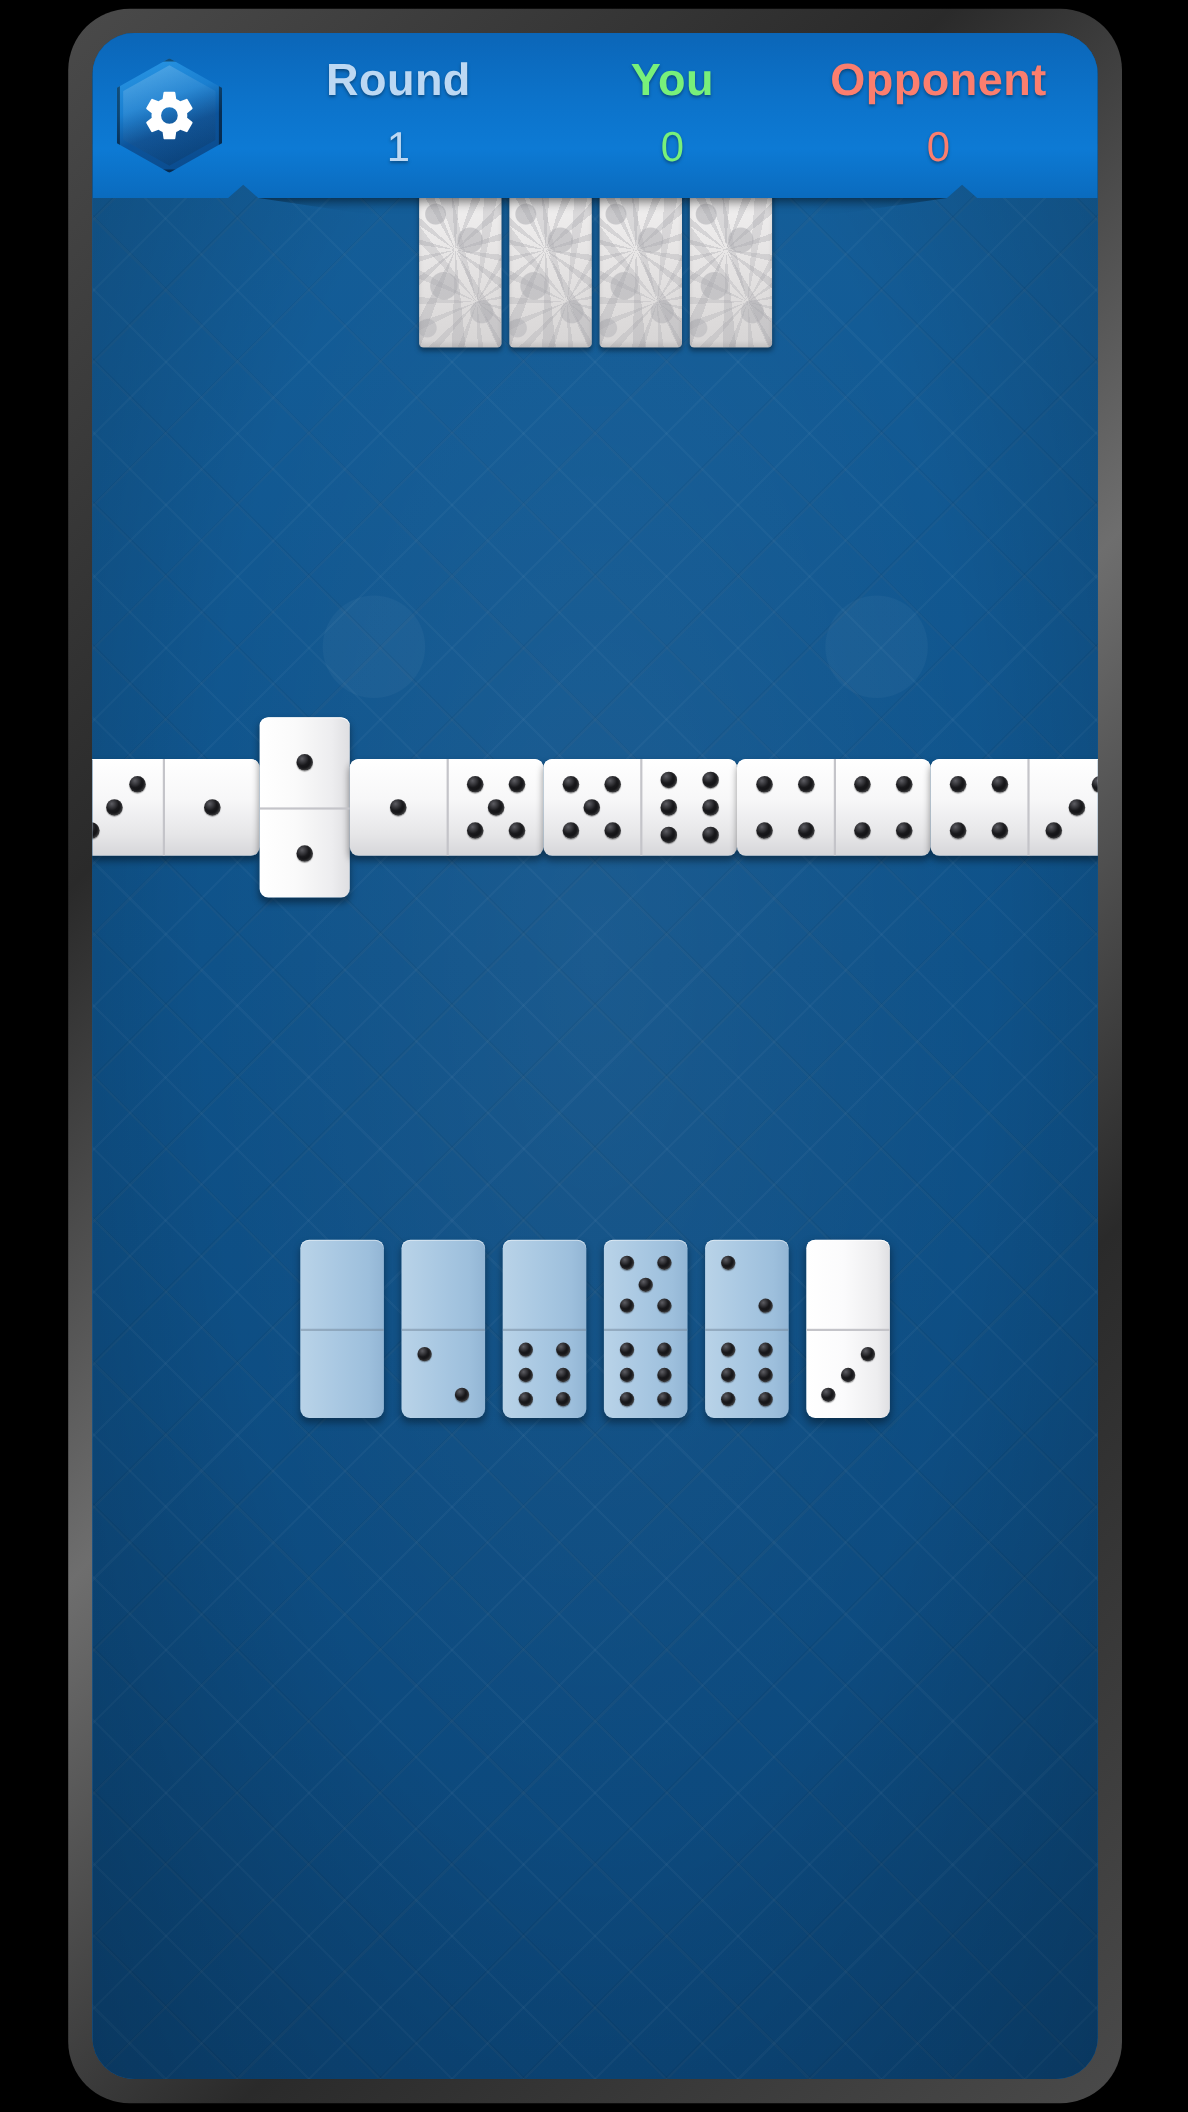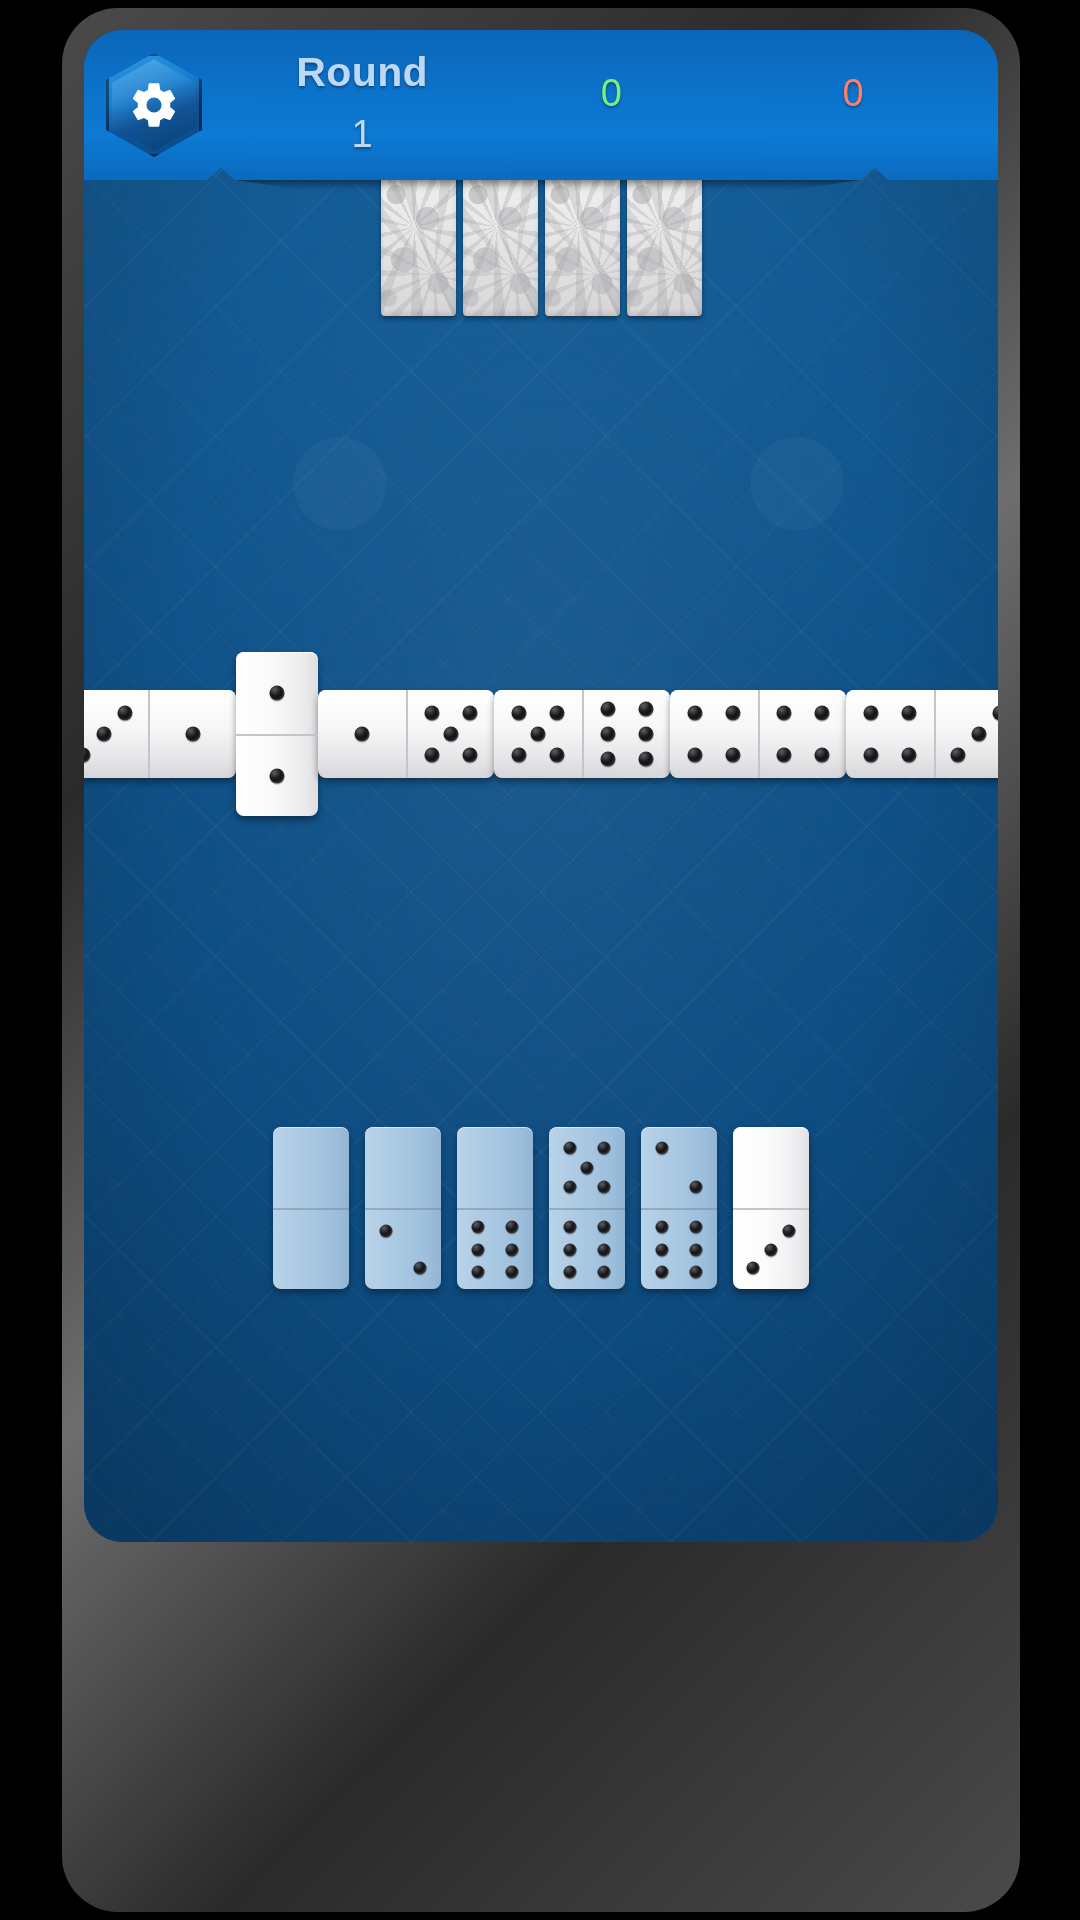--- a/index.html
+++ b/index.html
@@ -20,21 +20,21 @@
     width: 958px;
     height: 1904px;
     border-radius: 56px;
     background: linear-gradient(135deg,#4a4a4a 0%,#2a2a2a 28%,#6e6e6e 50%,#2a2a2a 72%,#4a4a4a 100%);
     padding: 22px;
   }
 
   #screen {
     position: relative;
     width: 914px;
-    height: 1512px;
+    height: 1860px;
     border-radius: 38px;
     overflow: hidden;
     background: #0f5ca0;
   }
 
   
   #table-felt {
     position: absolute;
     inset: 0;
     background-color: #115289;
@@ -261,24 +261,26 @@
     <div id="hud">
       <div id="hud-inner">
         <div id="hud-columns">
 
           <div class="hud-col round">
             <div class="hud-label c-round">Round</div>
             <div class="hud-value c-round">1</div>
           </div>
 
           <div class="hud-col">
+            <div class="hud-label c-you">You</div>
             <div class="hud-value c-you">0</div>
           </div>
 
           <div class="hud-col">
+            <div class="hud-label c-opp">Opponent</div>
             <div class="hud-value c-opp">0</div>
           </div>
 
         </div>
       </div>
     </div>
 
     <div id="settings-button">
       <div id="settings-hex"></div>
       <svg id="gear-icon" viewBox="0 0 24 24">

